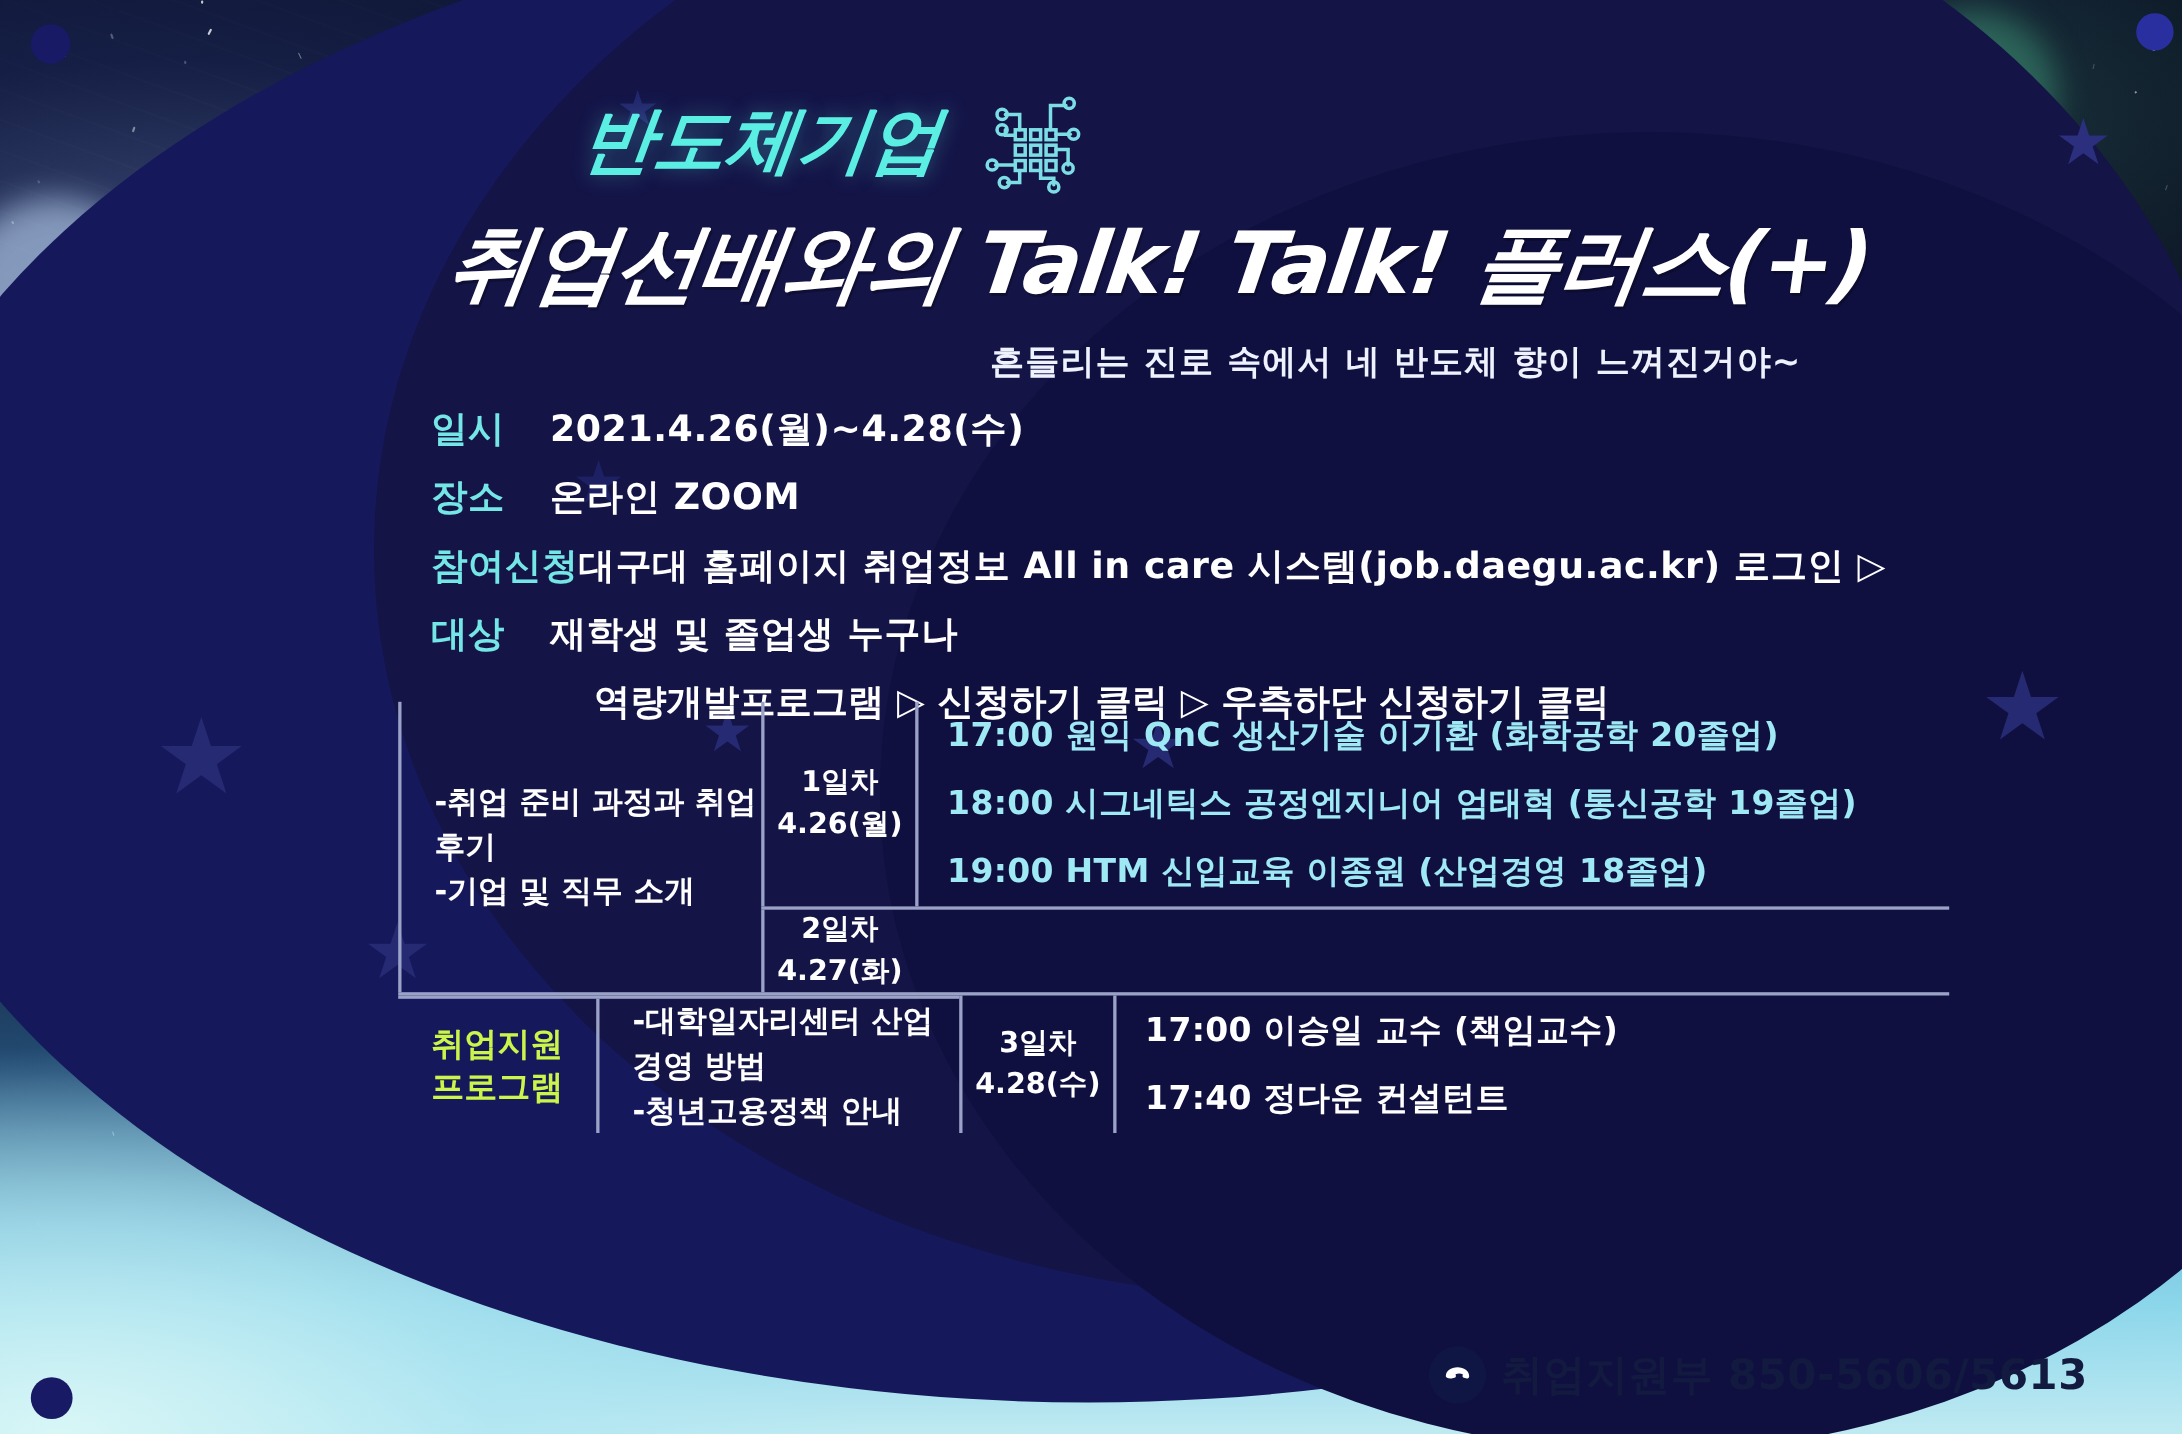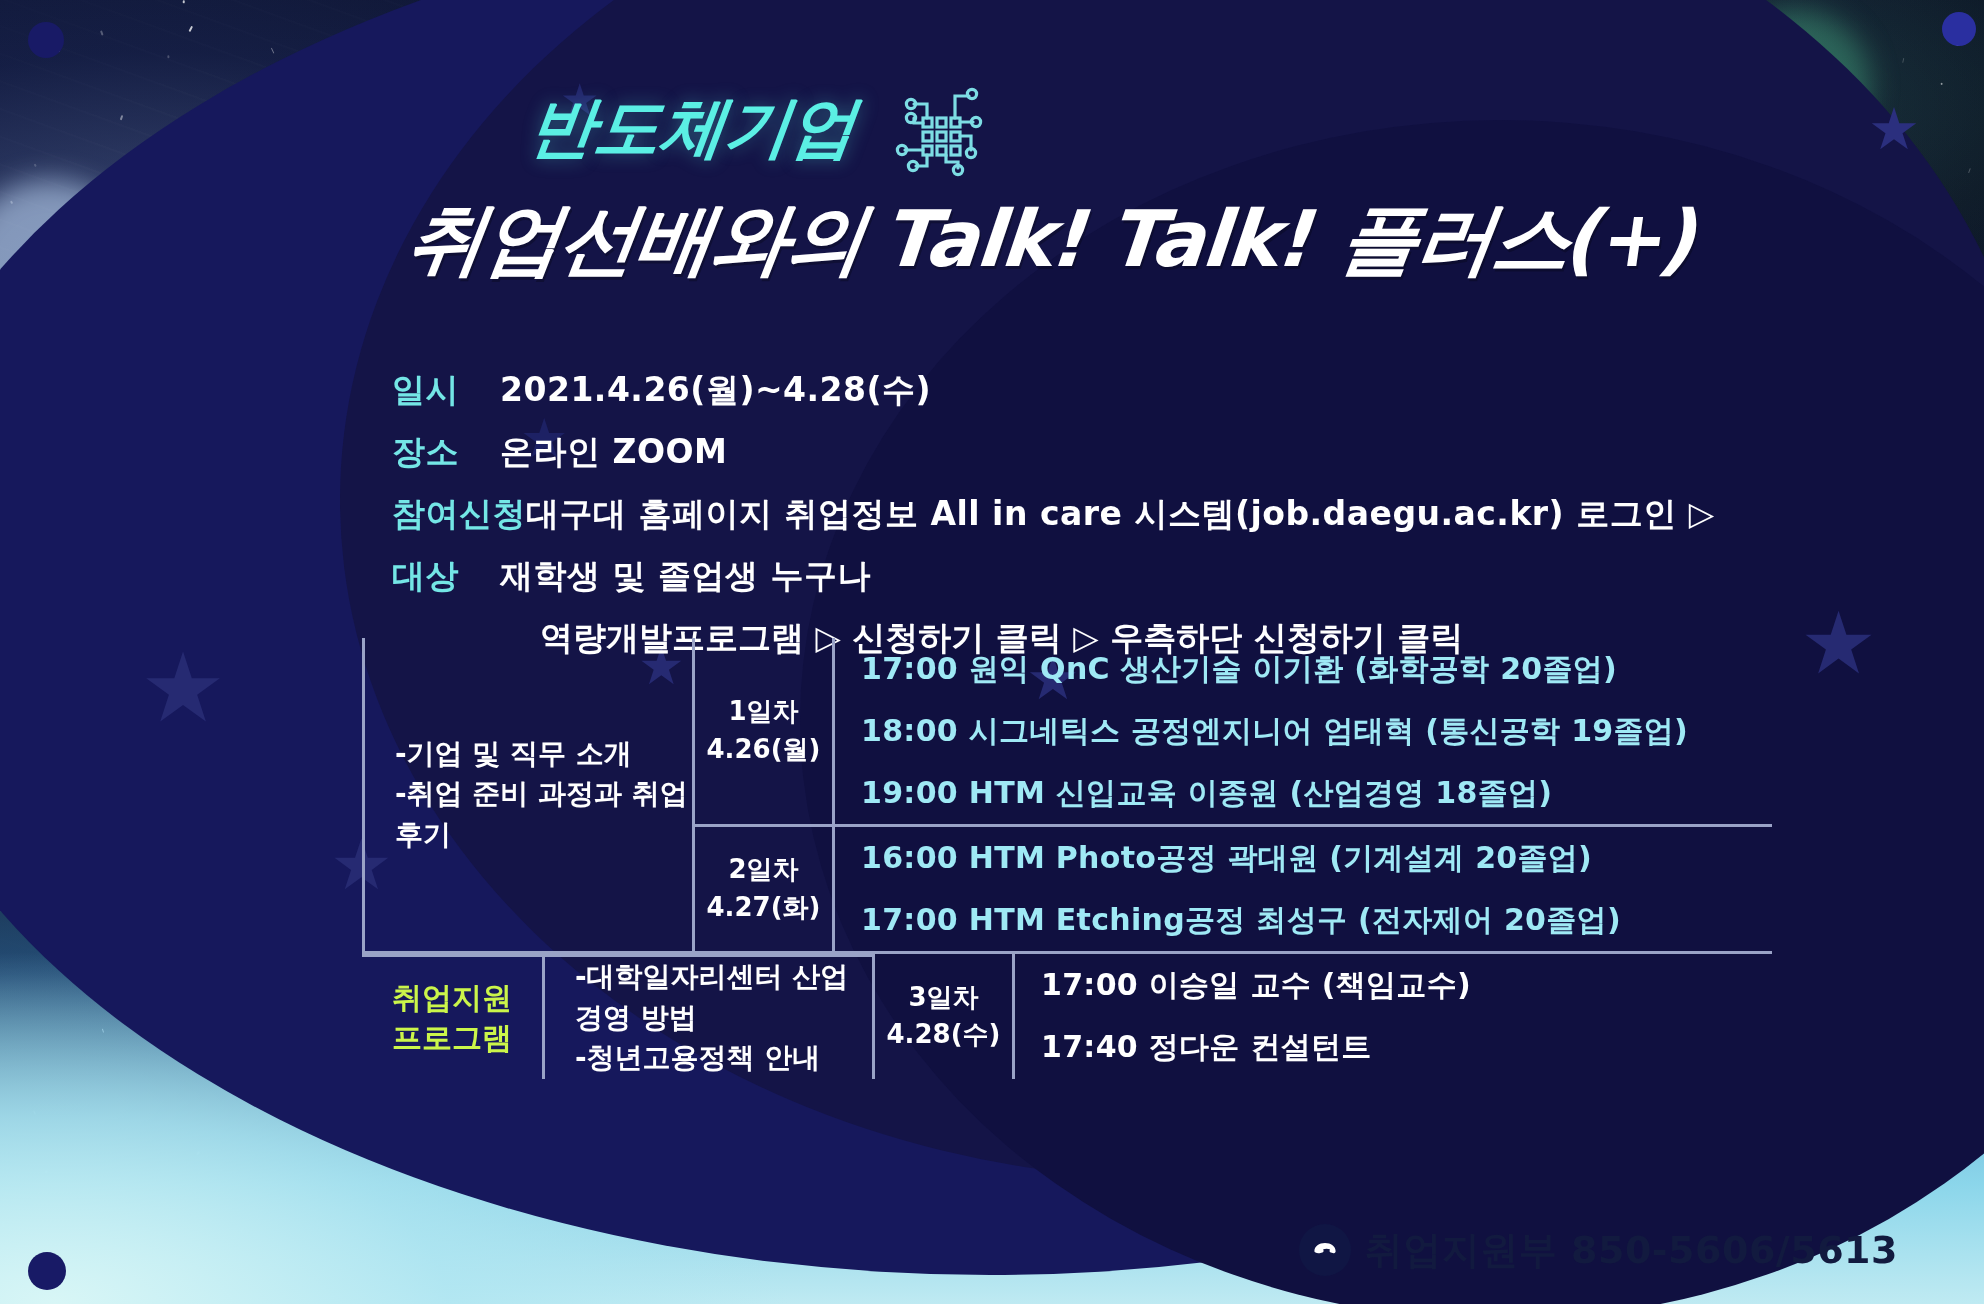--- a/index.html
+++ b/index.html
@@ -570,20 +570,21 @@
         <circle cx="93" cy="44" r="4.6"></circle>
         <circle cx="88" cy="75" r="4.6"></circle>
         <circle cx="19" cy="72" r="4.6"></circle>
         <circle cx="30" cy="88" r="4.6"></circle>
         <circle cx="75" cy="92" r="4.6"></circle>
       </g>
     </svg>
   </div>
 
   <div class="title-main">취업선배와의 Talk! Talk! 플러스(+)</div>
+  <div class="tagline">흔들리는 진로 속에서 네 반도체 향이 느껴진거야~</div>
 
   <div class="info">
     <div class="info-line">
       <span class="info-label lbl-w1">일시</span>
       <span class="info-value">2021.4.26(월)~4.28(수)</span>
     </div>
     <div class="info-line">
       <span class="info-label lbl-w1">장소</span>
       <span class="info-value">온라인 ZOOM</span>
     </div>
@@ -597,22 +598,22 @@
     </div>
     <div class="info-sub">역량개발프로그램 ▷ 신청하기 클릭 ▷ 우측하단 신청하기 클릭</div>
   </div>
 
   <div class="table">
 
     <div class="trow">
 
       <div class="cell c-desc">
         <div>
+          <div>-취업 준비 과정과 취업 후기</div>
           <div>-기업 및 직무 소개</div>
-          <div>-취업 준비 과정과 취업 후기</div>
         </div>
       </div>
 
       <div style="flex:1;display:flex;flex-direction:column;">
 
         <div class="trow">
           <div class="cell c-day">
             <div>
               <div>1일차</div>
               <div>4.26(월)</div>
@@ -626,24 +627,20 @@
         </div>
 
         <div class="hrule"></div>
 
         <div class="trow">
           <div class="cell c-day">
             <div>
               <div>2일차</div>
               <div>4.27(화)</div>
             </div>
-          </div>
-          <div class="c-items">
-            <div class="sched">16:00  HTM  Photo공정 곽대원 (기계설계 20졸업)</div>
-            <div class="sched">17:00  HTM  Etching공정 최성구 (전자제어 20졸업)</div>
           </div>
         </div>
       </div>
     </div>
 
     <div class="hrule"></div>
 
     <div class="trow">
       <div style="width:510px;display:flex;flex-direction:column;">
         <div class="hrule"></div>

